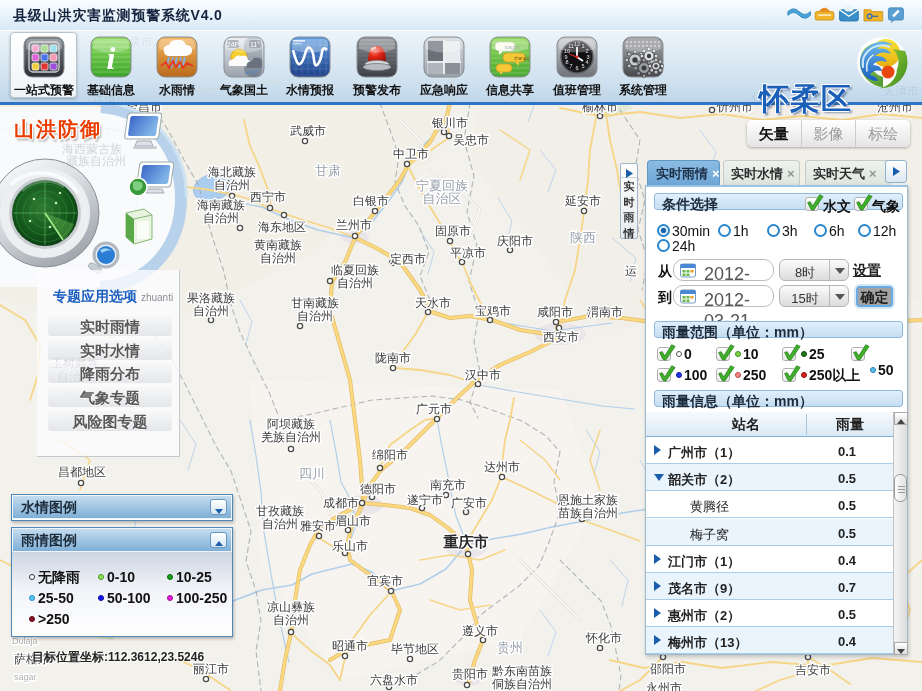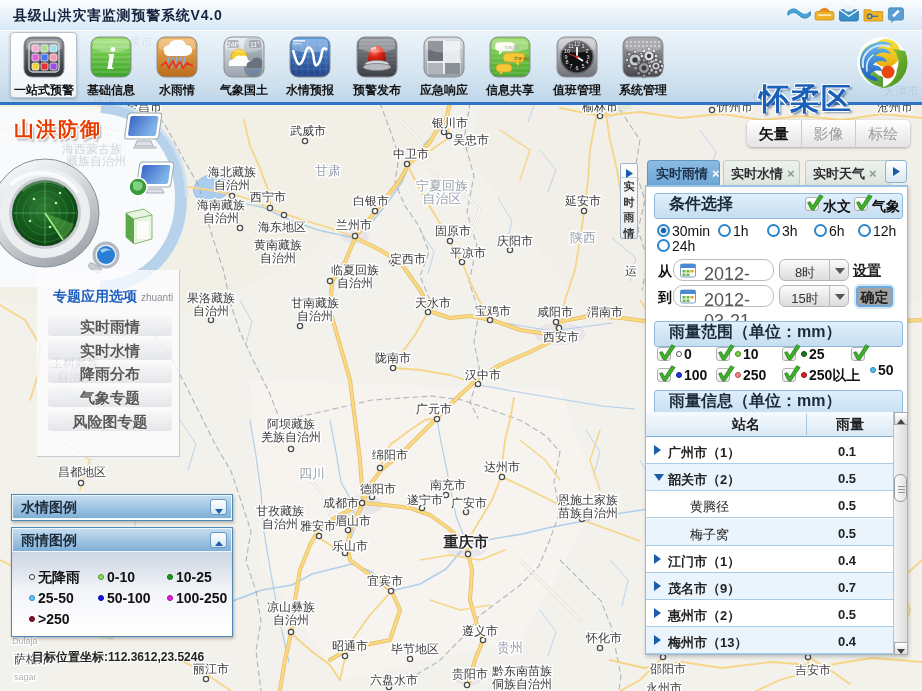--- a/index.html
+++ b/index.html
@@ -70,23 +70,23 @@
 #tab3{left:160px;width:86px;}
 .tabg{background:linear-gradient(#eef2ee,#dde4de);color:#2c2c2c;padding-left:7px;
  border:1px solid #c2ccc4;border-bottom:none;}
 .tabg .x{color:#8a9a8e;}
 #tabarrow{position:absolute;left:240px;top:0px;width:22px;height:23px;background:linear-gradient(#ffffff,#dce8f2);
  border:1px solid #8fb2cf;border-radius:3px;text-align:center;}
 #tabarrow svg{margin-top:5px;}
 
 #panel{left:645px;top:185px;width:263px;height:470px;background:#fff;
  border:1px solid #9fb9cc;border-top:2px solid #9cc4e4;box-shadow:1px 2px 4px rgba(0,0,0,.2);}
-.sechead{position:absolute;left:8px;width:247px;height:26px;background:linear-gradient(#e0effb,#c6def2);
- border:1px solid #8fbadf;border-radius:3px;line-height:20px;font-size:16px;font-weight:bold;color:#1c2a3a;
- padding-left:14px;}
+.sechead{position:absolute;left:8px;width:247px;height:17px;background:linear-gradient(#e0effb,#c6def2);
+ border:1px solid #8fbadf;border-radius:3px;line-height:20px;font-size:14px;font-weight:bold;color:#1c2a3a;
+ padding-left:7px;}
 .ck{position:absolute;width:14px;height:14px;background:linear-gradient(#ffffff,#e8e8e8);
  border:1px solid #b0b0b0;border-radius:3px;}
 .ck svg{position:absolute;left:-1px;top:-5px;}
 .lbl{position:absolute;font-size:14px;color:#111;font-weight:bold;}
 .lbl2{position:absolute;font-size:14px;color:#111;}
 .radio{position:absolute;width:13px;height:13px;border-radius:50%;border:2px solid #2a86cc;background:#fff;}
 .radio.on::after{content:'';position:absolute;left:2px;top:2px;width:5px;height:5px;border-radius:50%;
  background:#1565ae;box-shadow:0 0 2px #1565ae;}
 .datebox{position:absolute;width:101px;height:22px;border:1px solid #bcbcbc;border-radius:10px;background:#fff;
  font-size:18px;color:#555;}

